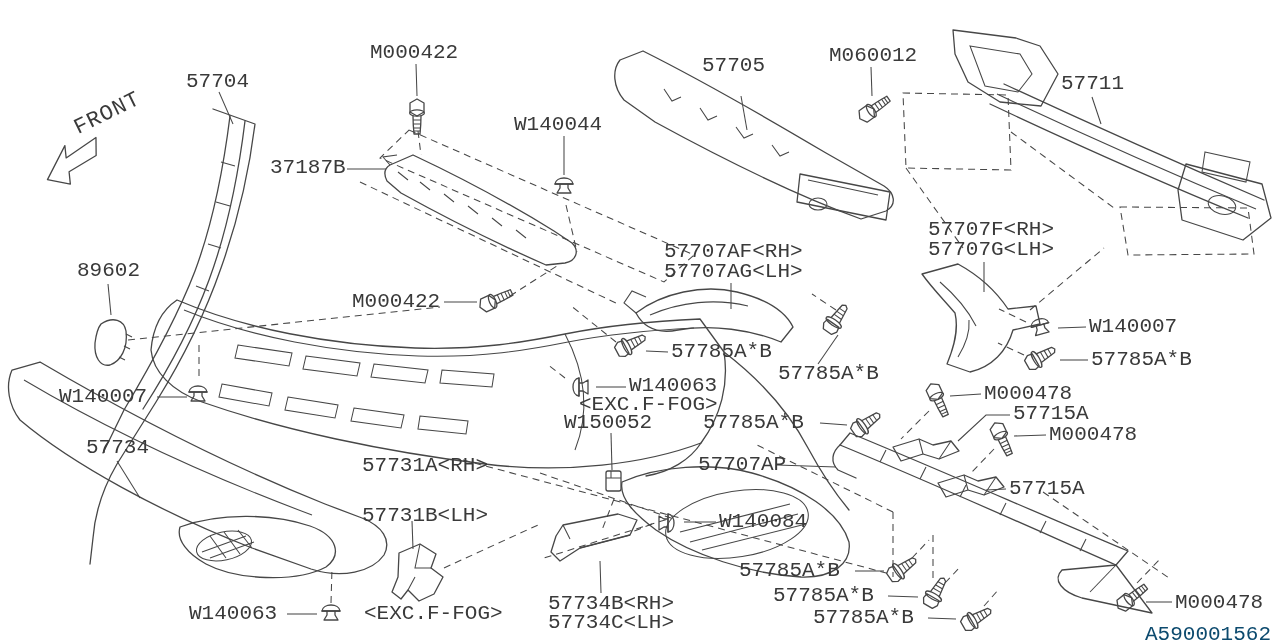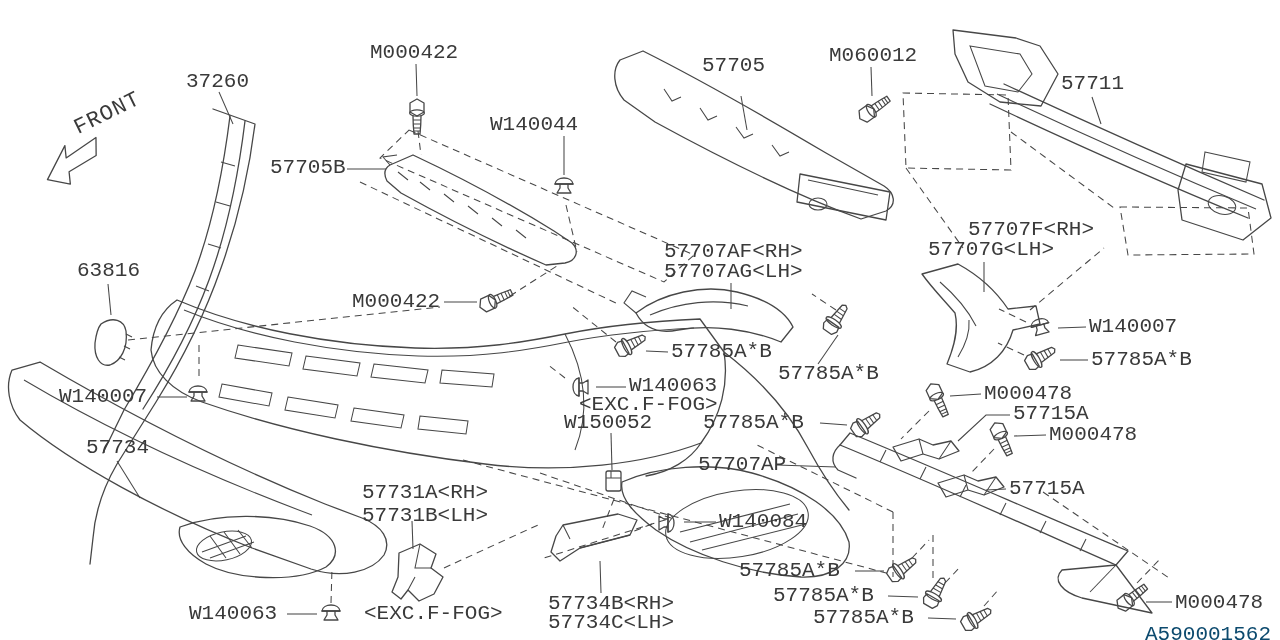--- a/index.html
+++ b/index.html
@@ -286,48 +286,48 @@
       </g>
   <g transform="translate(331,599)">
         <use href="#d-clip"></use>
       </g>
   <g transform="translate(613,469)">
         <use href="#d-sqclip"></use>
       </g>
 </svg>
 
   <div class="lbl" style="left:370px;top:31px">M000422</div>
-  <div class="lbl" style="left:186px;top:60px">37260</div>
-  <div class="lbl" style="left:270px;top:146px">57705B</div>
-  <div class="lbl" style="left:490px;top:103px">W140044</div>
+  <div class="lbl" style="left:186px;top:60px">57704</div>
+  <div class="lbl" style="left:270px;top:146px">37187B</div>
+  <div class="lbl" style="left:514px;top:103px">W140044</div>
   <div class="lbl" style="left:702px;top:44px">57705</div>
   <div class="lbl" style="left:829px;top:34px">M060012</div>
   <div class="lbl" style="left:1061px;top:62px">57711</div>
-  <div class="lbl" style="left:77px;top:249px">63816</div>
+  <div class="lbl" style="left:77px;top:249px">89602</div>
   <div class="lbl" style="left:352px;top:280px">M000422</div>
   <div class="lbl" style="left:664px;top:230px">57707AF&lt;RH&gt;</div>
   <div class="lbl" style="left:664px;top:250px">57707AG&lt;LH&gt;</div>
-  <div class="lbl" style="left:968px;top:208px">57707F&lt;RH&gt;</div>
+  <div class="lbl" style="left:928px;top:208px">57707F&lt;RH&gt;</div>
   <div class="lbl" style="left:928px;top:228px">57707G&lt;LH&gt;</div>
   <div class="lbl" style="left:1089px;top:305px">W140007</div>
   <div class="lbl" style="left:1091px;top:338px">57785A*B</div>
   <div class="lbl" style="left:671px;top:330px">57785A*B</div>
   <div class="lbl" style="left:778px;top:352px">57785A*B</div>
   <div class="lbl" style="left:629px;top:364px">W140063</div>
   <div class="lbl" style="left:579px;top:383px">&lt;EXC.F-FOG&gt;</div>
   <div class="lbl" style="left:564px;top:401px">W150052</div>
   <div class="lbl" style="left:703px;top:401px">57785A*B</div>
   <div class="lbl" style="left:984px;top:372px">M000478</div>
   <div class="lbl" style="left:1013px;top:392px">57715A</div>
   <div class="lbl" style="left:1049px;top:413px">M000478</div>
   <div class="lbl" style="left:698px;top:443px">57707AP</div>
   <div class="lbl" style="left:1009px;top:467px">57715A</div>
   <div class="lbl" style="left:59px;top:375px">W140007</div>
   <div class="lbl" style="left:86px;top:426px">57734</div>
-  <div class="lbl" style="left:362px;top:471px">57731A&lt;RH&gt;</div>
+  <div class="lbl" style="left:362px;top:444px">57731A&lt;RH&gt;</div>
   <div class="lbl" style="left:362px;top:494px">57731B&lt;LH&gt;</div>
   <div class="lbl" style="left:719px;top:500px">W140084</div>
   <div class="lbl" style="left:548px;top:582px">57734B&lt;RH&gt;</div>
   <div class="lbl" style="left:548px;top:601px">57734C&lt;LH&gt;</div>
   <div class="lbl" style="left:189px;top:592px">W140063</div>
   <div class="lbl" style="left:364px;top:592px">&lt;EXC.F-FOG&gt;</div>
   <div class="lbl" style="left:739px;top:549px">57785A*B</div>
   <div class="lbl" style="left:773px;top:574px">57785A*B</div>
   <div class="lbl" style="left:813px;top:596px">57785A*B</div>
   <div class="lbl" style="left:1175px;top:581px">M000478</div>

